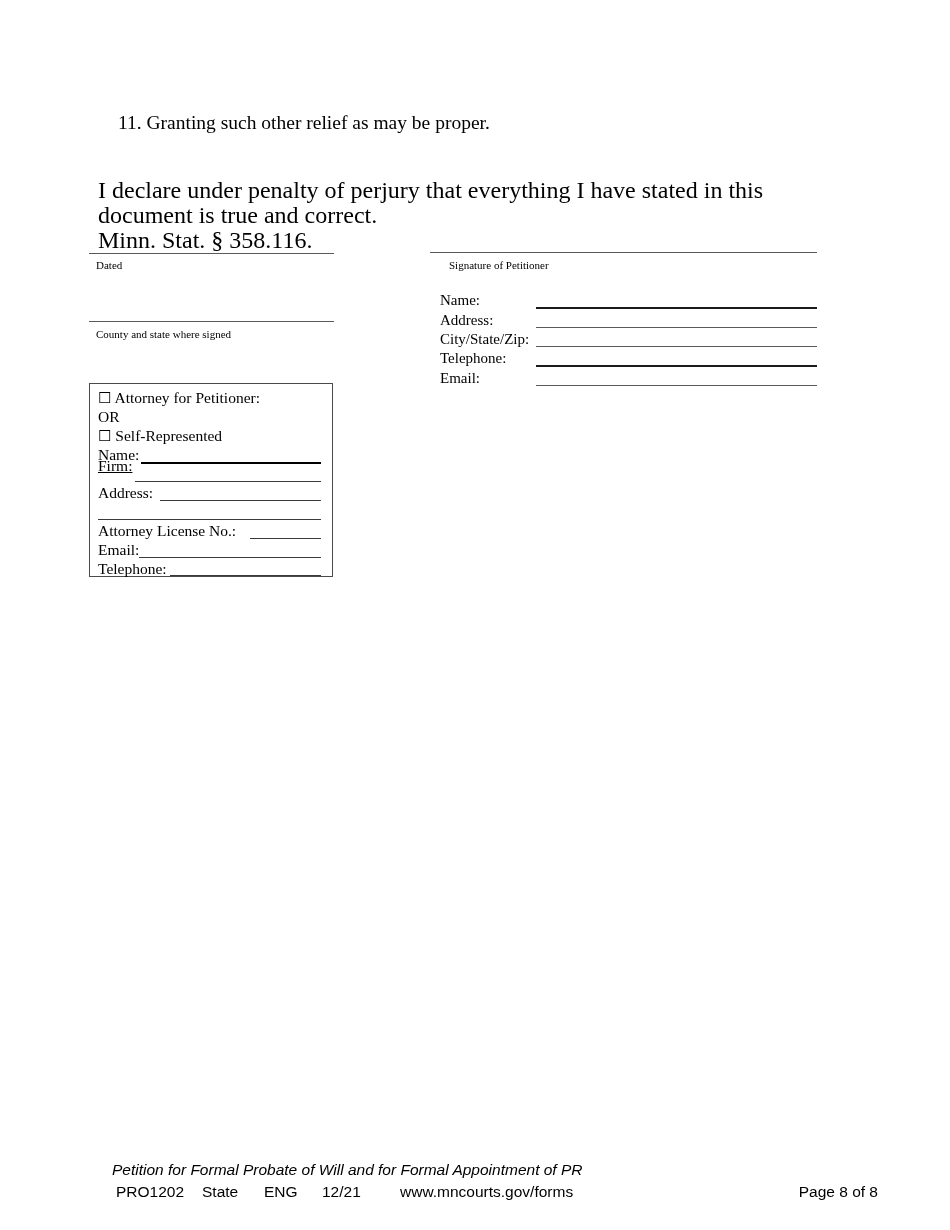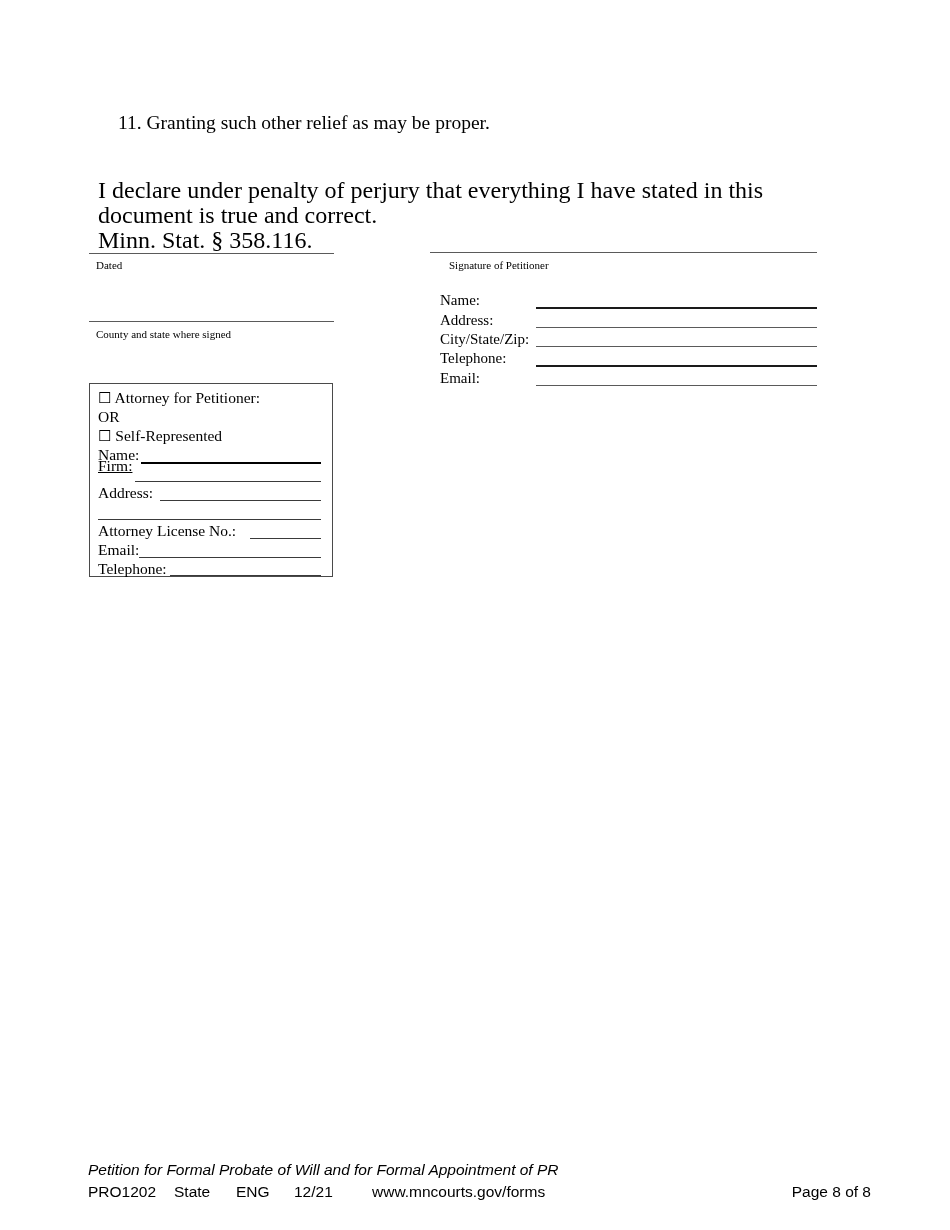--- a/index.html
+++ b/index.html
@@ -109,37 +109,39 @@
     left: 88px;
     top: 1160px;
     width: 790px;
     font-family: "Liberation Sans", "DejaVu Sans", sans-serif;
   }
   .footer-title {
     font-style: italic;
     font-size: 15.5px;
     line-height: 19px;
     white-space: nowrap;
+    margin-left: 24px;
   }
   .footer-row {
     position: relative;
     font-size: 15.5px;
     line-height: 20px;
     margin-top: 3px;
     white-space: nowrap;
+    margin-left: 28px;
   }
   .footer-row span.fc { display: inline-block; }
   .fc-form { width: 86px; }
   .fc-state { width: 62px; }
   .fc-lang { width: 58px; }
   .fc-date { width: 78px; }
   .fc-url { }
   .footer-page {
     position: absolute;
-    right: 7px;
+    right: 0;
     top: 0;
     font-size: 15.5px;
     line-height: 20px;
   }
 </style>
 </head>
 <body>
 
 <div class="page">
 

